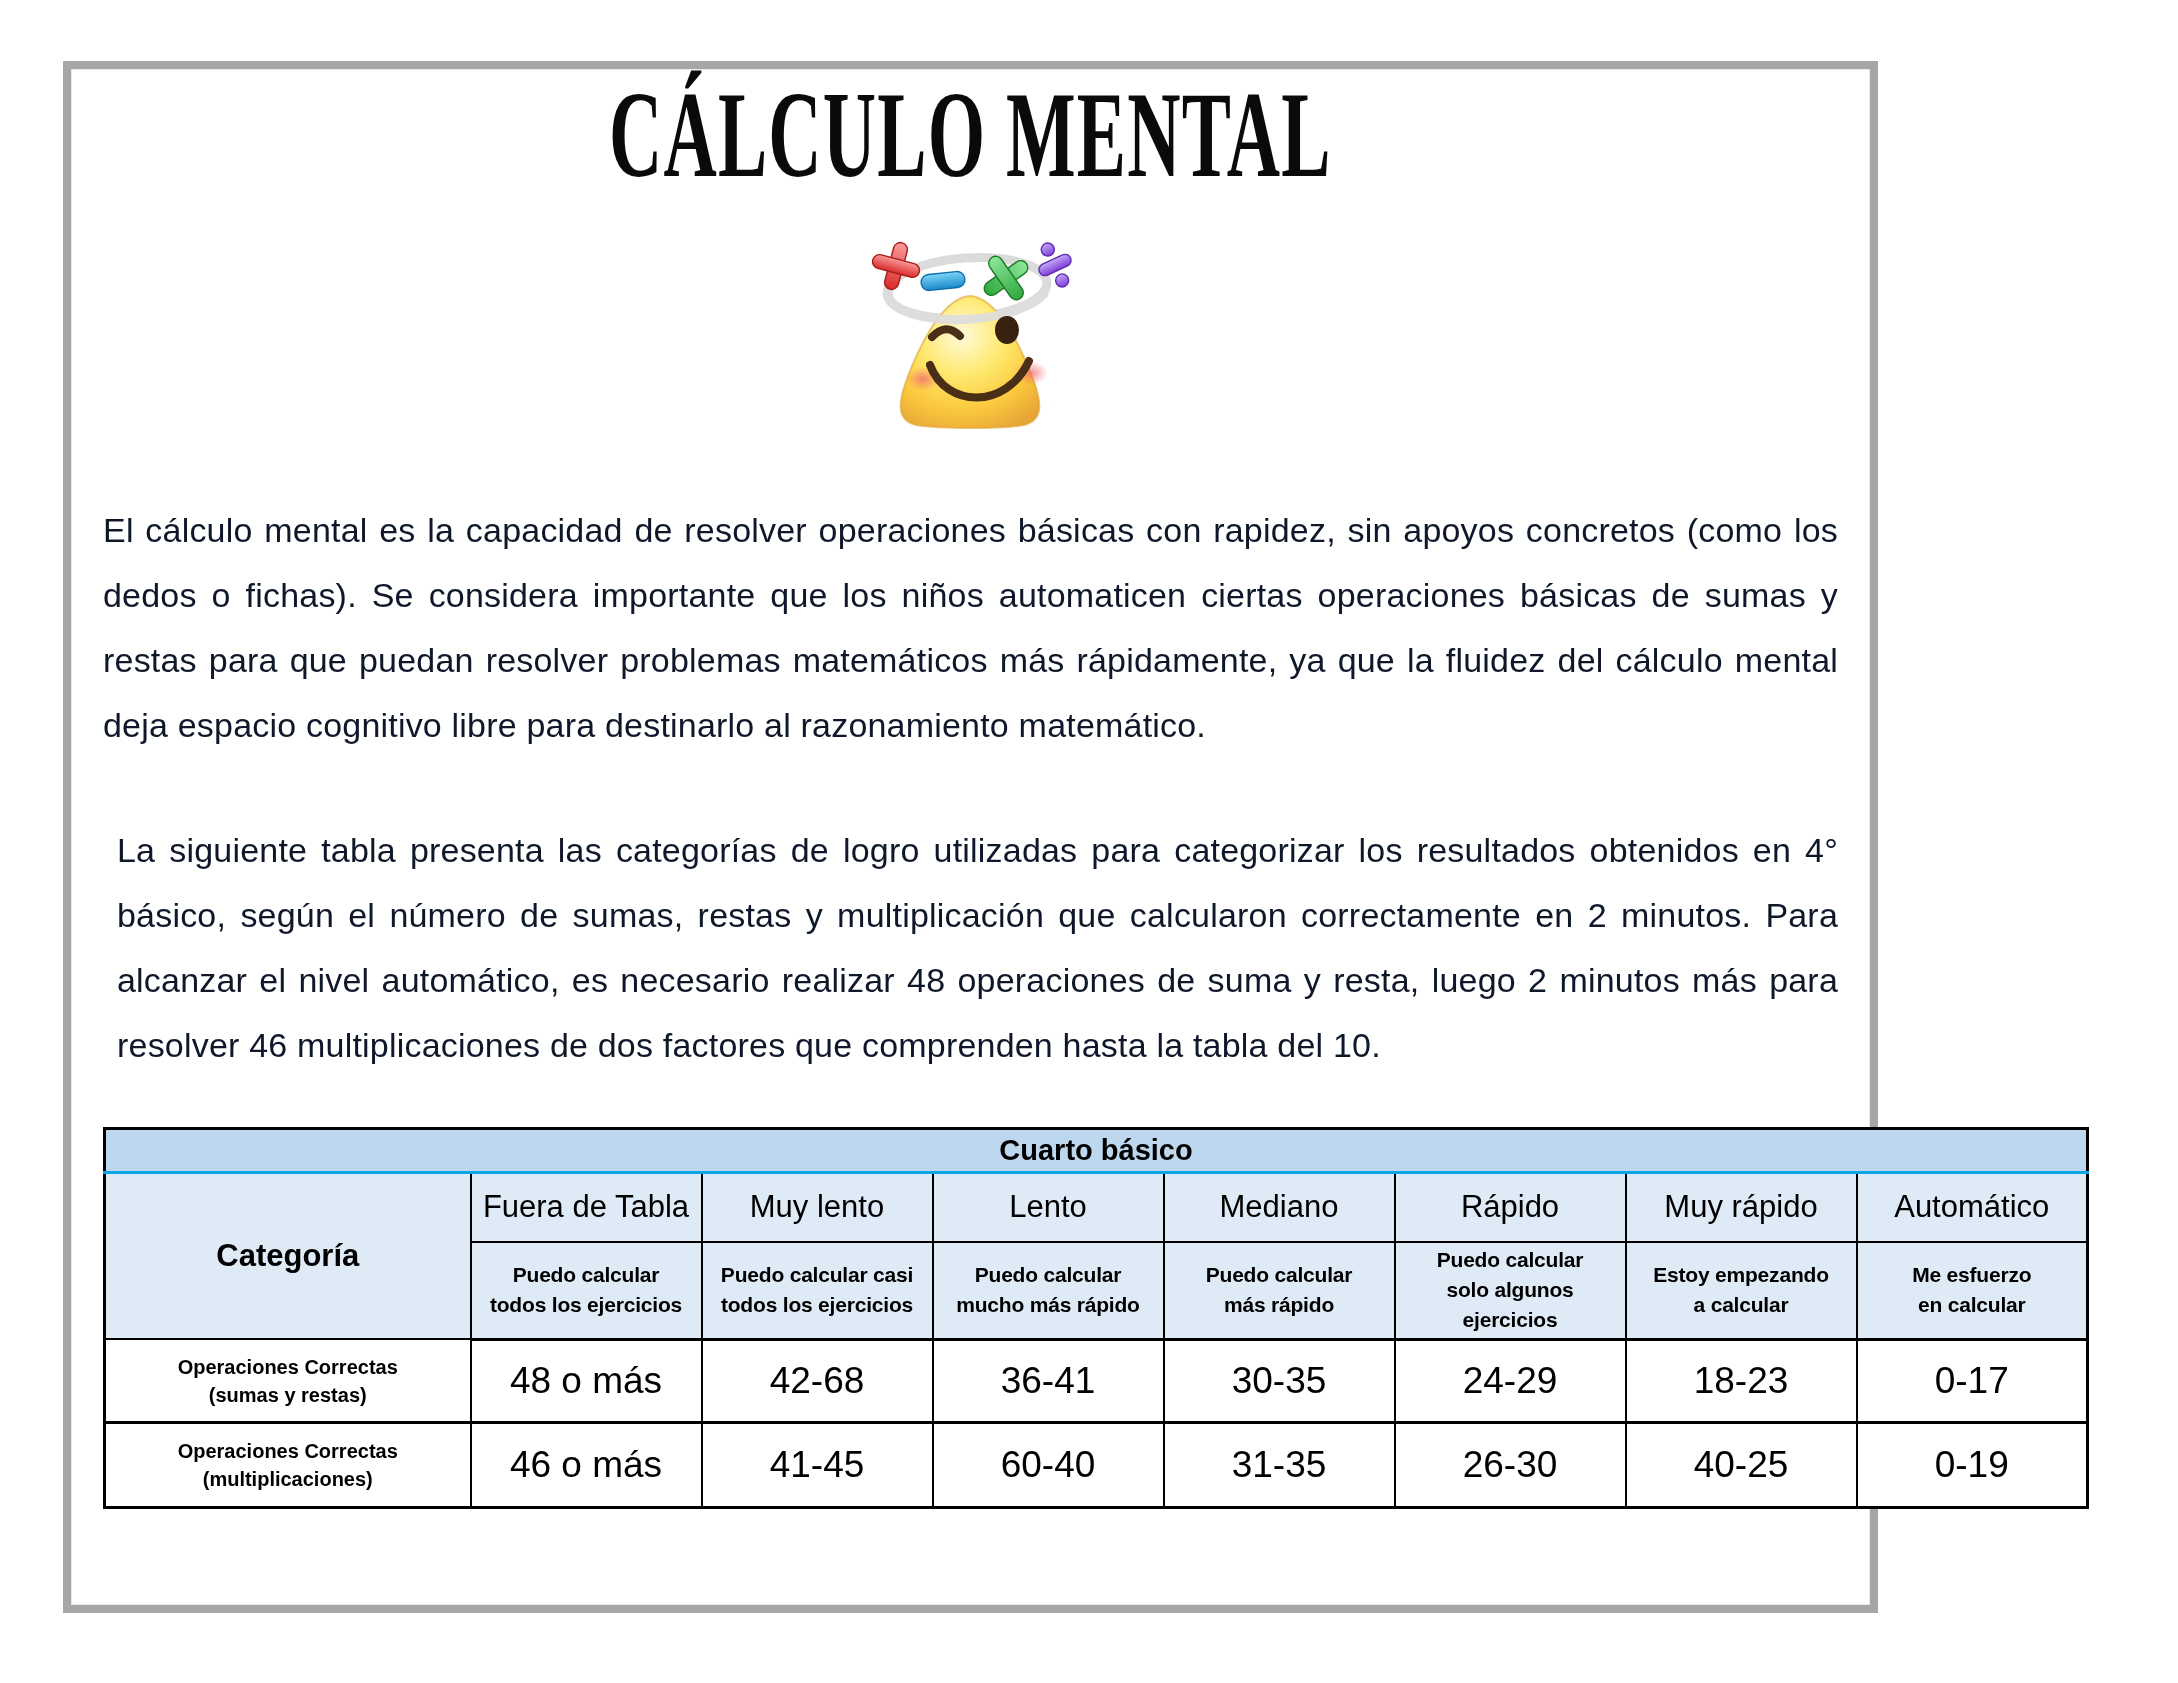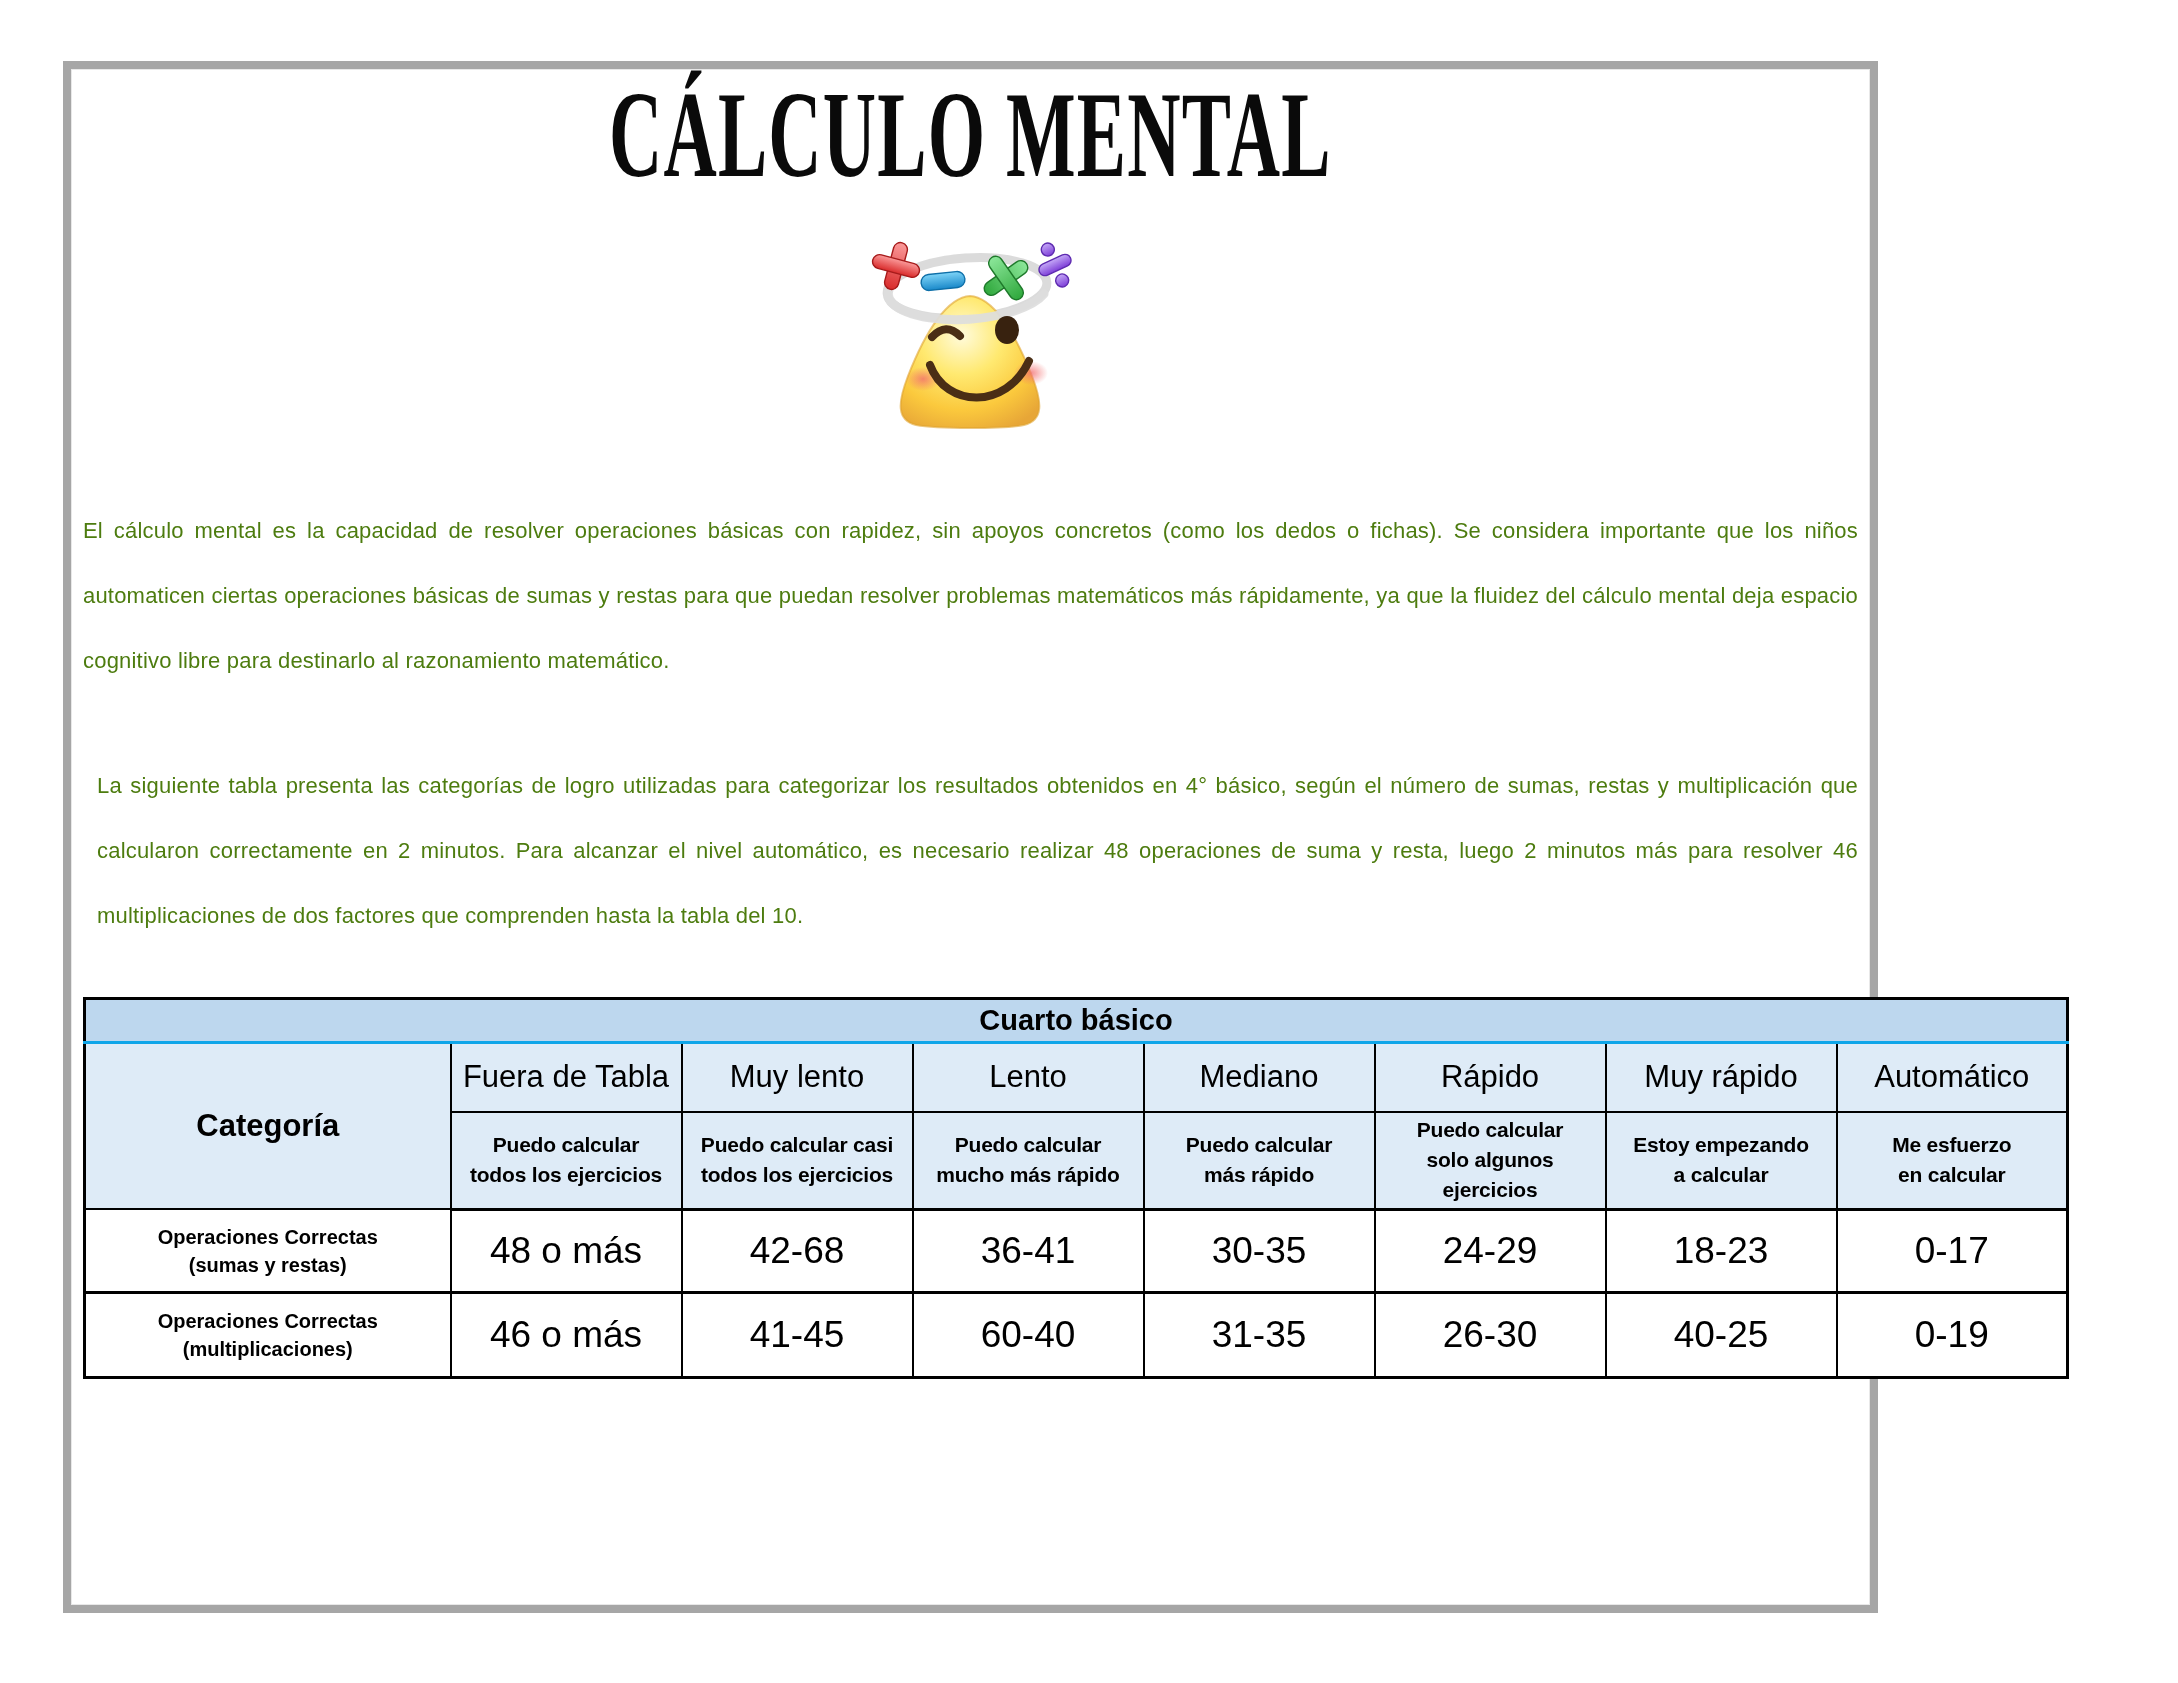--- a/index.html
+++ b/index.html
@@ -3,34 +3,34 @@
 <meta charset="utf-8">
 <style>
   * { margin:0; padding:0; box-sizing:border-box; }
   html, body { background:#ffffff; }
   .canvas {
     position:relative; width:2178px; height:1683px; background:#fff;
     font-family:"Liberation Sans", sans-serif; color:#000; overflow:hidden;
   }
   .page {
     position:absolute; left:63px; top:61px; width:1815px; height:1552px;
-    background:#fff; border:8px solid #a6a6a6; padding:0 12px;
+    background:#fff; border:8px solid #a6a6a6; padding:0 32px;
     box-shadow: inset 0 0 0 1px #e8e8e8;
   }
   .title-row { margin-top:4px; height:129px; text-align:center; line-height:1.0; }
   .title-inner {
     display:inline-block; font-family:"Liberation Serif", serif; font-weight:bold;
     font-size:123px; letter-spacing:2px; white-space:nowrap;
     transform:scaleX(0.6); transform-origin:50% 50%; color:#0a0a0a;
   }
   .emoji-wrap { margin-top:34px; height:200px; text-align:center; }
   .emoji-wrap svg { display:inline-block; }
   .para {
-    font-size:22px; line-height:65px; letter-spacing:0.2px;
-    text-align:justify; color:#4d7c0f;
+    font-size:34px; line-height:65px; letter-spacing:0.2px;
+    text-align:justify; color:#0f172a;
   }
   .p1 { margin-top:62px; }
   .p2 { margin-top:60px; padding-left:14px; }
   table.grade-table {
     margin-top:49px; width:1984px; table-layout:fixed;
     border-collapse:collapse; border:3px solid #000;
   }
   .grade-table td {
     border:2px solid #000; text-align:center; vertical-align:middle;
     padding:2px 4px; overflow:hidden;

